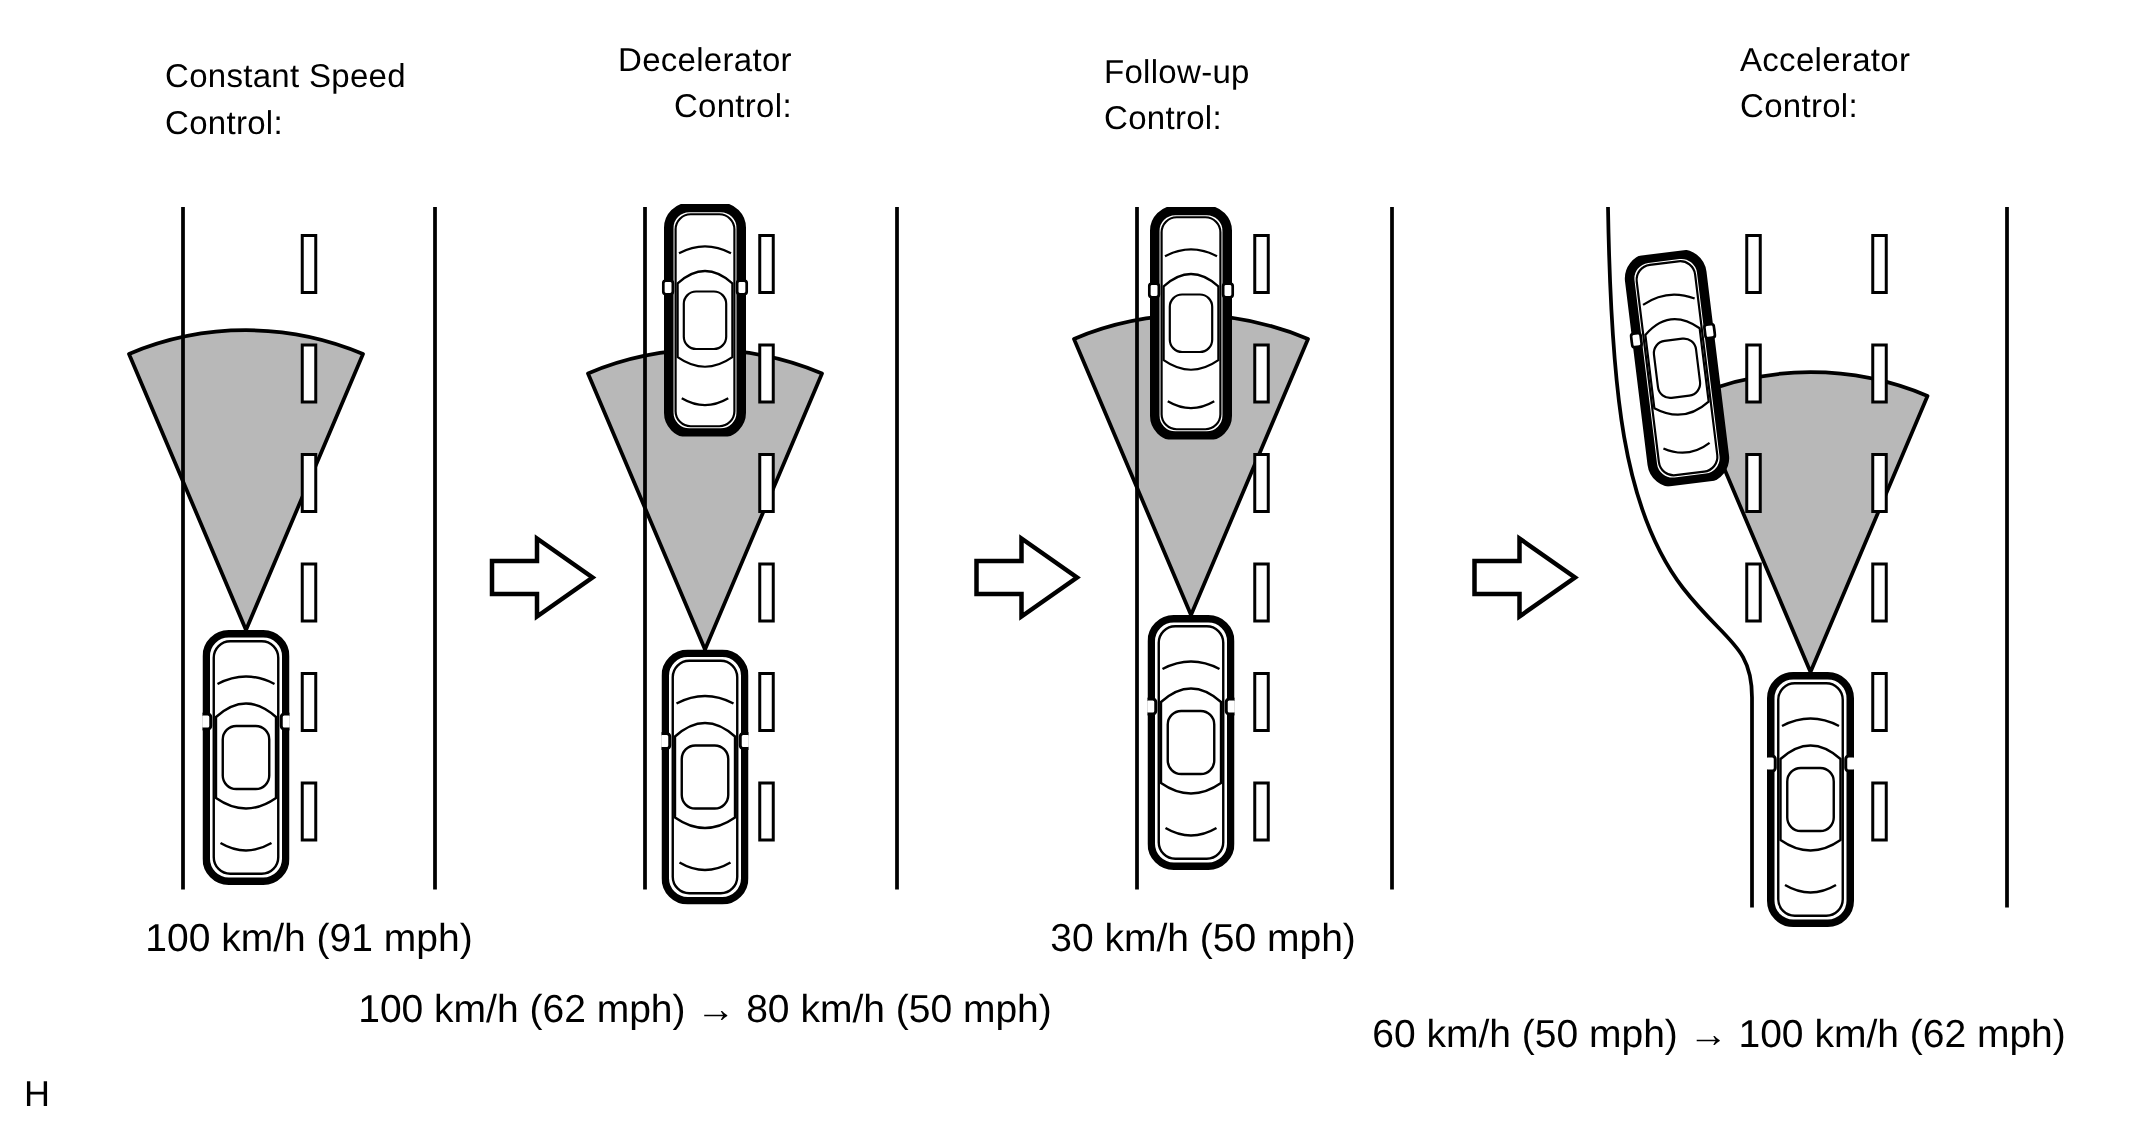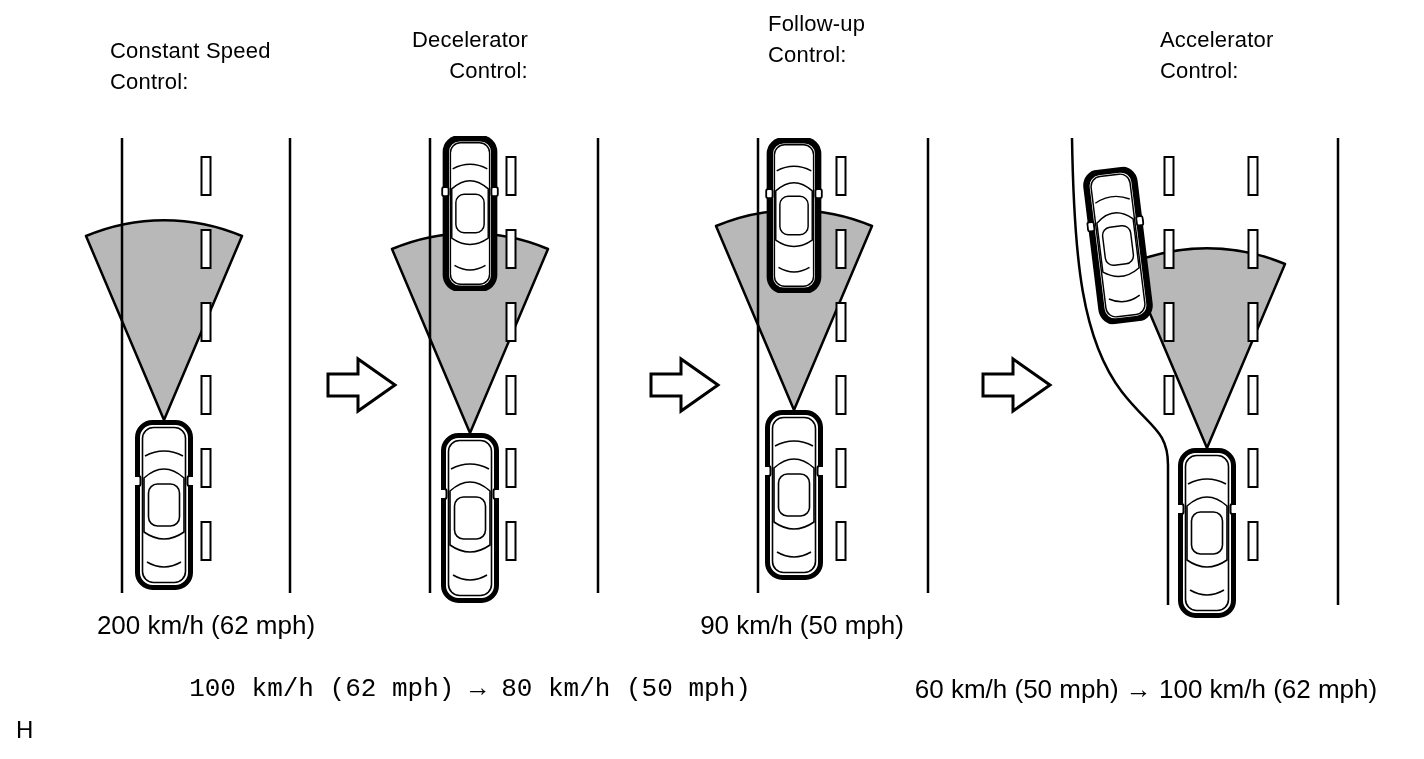--- a/index.html
+++ b/index.html
@@ -166,31 +166,31 @@
 <div class="abs heading" style="left:110px;top:24px;margin-top:11px;">
   <span>Constant Speed</span>
   <span>Control:</span>
 </div>
 
 <div class="abs heading" style="left:412px;top:24px;text-align:right;">
   <span>Decelerator</span>
   <span>Control:</span>
 </div>
 
-<div class="abs heading" style="left:736px;top:8px;margin-left:32px;">
+<div class="abs heading" style="left:736px;top:32px;">
   <span>Follow-up</span>
   <span>Control:</span>
 </div>
 
 <div class="abs heading" style="left:1160px;top:24px;">
   <span>Accelerator</span>
   <span>Control:</span>
 </div>
 
-<div class="abs speed-label" style="left:206px;top:610px;">200 km/h (62 mph)</div>
+<div class="abs speed-label" style="left:206px;top:610px;">100 km/h (91 mph)</div>
 
-<div class="abs speed-label" style="left:802px;top:610px;">90 km/h (50 mph)</div>
+<div class="abs speed-label" style="left:802px;top:610px;">30 km/h (50 mph)</div>
 
-<div class="abs transition-label" style="left:470px;top:674px;font-family:Liberation Mono, monospace;">100 km/h (62 mph) → 80 km/h (50 mph)</div>
+<div class="abs transition-label" style="left:470px;top:657px;">100 km/h (62 mph) → 80 km/h (50 mph)</div>
 
 <div class="abs transition-label" style="left:1146px;top:674px;">60 km/h (50 mph) → 100 km/h (62 mph)</div>
 
 <div class="abs page-mark" style="left:16px;top:718px;">H</div>
 
 </body></html>

